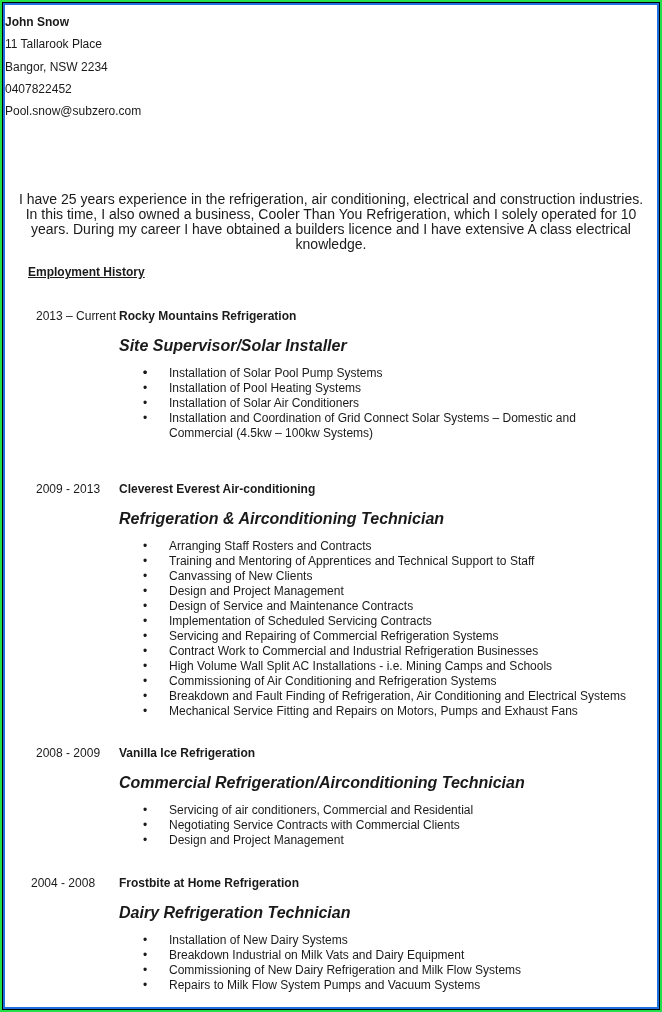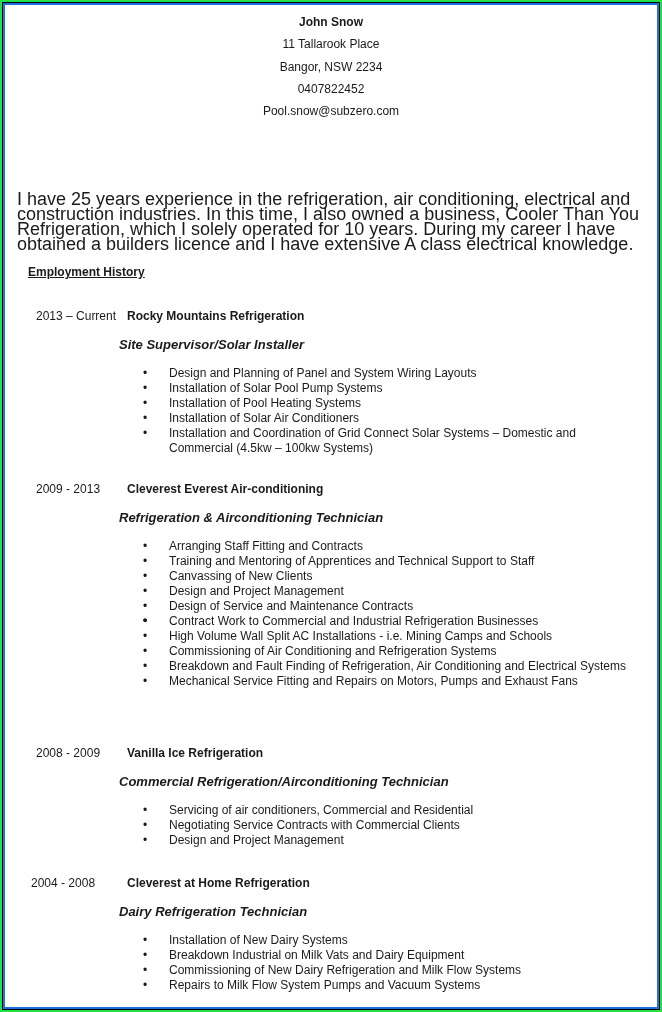--- a/index.html
+++ b/index.html
@@ -16,38 +16,38 @@
   .frame-blue {
     position: absolute; left: 1px; top: 1px; right: 1px; bottom: 1px;
     background: #1f6fe0;
   }
   .page {
     position: absolute; left: 2px; top: 2px; right: 2px; bottom: 2px;
     background: #fff;
   }
   .doc { position: relative; width: 100%; height: 100%; font-size: 12px; }
 
-  .header { position: absolute; top: 10px; left: 0; right: 0; text-align: center; }
+  .header { position: absolute; top: 10px; left: 0; right: 0; }
   .header .line { height: 22.3px; line-height: 14px; }
   .header .name { font-weight: bold; }
 
   .summary {
     position: absolute; top: 187px; left: 12px; right: 12px;
-    line-height: 15px; font-size: 18px;
+    text-align: center; line-height: 15px; font-size: 14px;
   }
 
   .section-title {
     position: absolute; top: 260px; left: 15px;
     font-weight: bold; text-decoration: underline; font-size: 12px; padding-left: 8px;
   }
 
   .job { position: absolute; left: 0; right: 0; }
   .job .dates { position: absolute; left: 15px; top: 0; font-size: 12px; margin-left: 16px; }
-  .job .company { position: absolute; left: 114px; top: 0; font-weight: bold; font-size: 12px; margin-left: 8px; }
-  .job .role { position: absolute; left: 114px; top: 28px; font-weight: bold; font-style: italic; font-size: 13px; }
+  .job .company { position: absolute; left: 114px; top: 0; font-weight: bold; font-size: 12px; }
+  .job .role { position: absolute; left: 114px; top: 28px; font-weight: bold; font-style: italic; font-size: 16px; }
   .job ul { position: absolute; left: 114px; top: 57px; margin: 0; padding: 0; list-style: none; width: 520px; }
   .job li { position: relative; padding-left: 50px; line-height: 15px; font-size: 12px; }
   .job li .bullet { position: absolute; left: 24px; top: 0; }
 </style>
 </head>
 <body>
 
 <div class="frame-black">
   <div class="frame-blue">
     <div class="page">
@@ -64,59 +64,59 @@
         <div class="summary">I have 25 years experience in the refrigeration, air conditioning, electrical and construction industries. In this time, I also owned a business, Cooler Than You Refrigeration, which I solely operated for 10 years. During my career I have obtained a builders licence and I have extensive A class electrical knowledge.</div>
 
         <div class="section-title">Employment History</div>
 
         <div id="jobs">
             <div class="job" style="top: 304px;">
               <div class="dates">2013 – Current</div>
               <div class="company">Rocky Mountains Refrigeration</div>
               <div class="role">Site Supervisor/Solar Installer</div>
               <ul>
-                <li><span class="bullet">•</span><span>Design and Planning of Panel and System Wiring Layouts</span></li>
+                <li><span class="bullet">•</span></li>
                 <li><span class="bullet">•</span><span>Installation of Solar Pool Pump Systems</span></li>
                 <li><span class="bullet">•</span><span>Installation of Pool Heating Systems</span></li>
                 <li><span class="bullet">•</span><span>Installation of Solar Air Conditioners</span></li>
                 <li><span class="bullet">•</span><span>Installation and Coordination of Grid Connect Solar Systems – Domestic and Commercial (4.5kw – 100kw Systems)</span></li>
               </ul>
             </div>
             <div class="job" style="top: 477px;">
               <div class="dates">2009 - 2013</div>
               <div class="company">Cleverest Everest Air-conditioning</div>
               <div class="role">Refrigeration &amp; Airconditioning Technician</div>
               <ul>
-                <li><span class="bullet">•</span><span>Arranging Staff Fitting and Contracts</span></li>
+                <li><span class="bullet">•</span><span>Arranging Staff Rosters and Contracts</span></li>
                 <li><span class="bullet">•</span><span>Training and Mentoring of Apprentices and Technical Support to Staff</span></li>
                 <li><span class="bullet">•</span><span>Canvassing of New Clients</span></li>
                 <li><span class="bullet">•</span><span>Design and Project Management</span></li>
                 <li><span class="bullet">•</span><span>Design of Service and Maintenance Contracts</span></li>
-                <li><span class="bullet">•</span></li>
-                <li><span class="bullet">•</span></li>
+                <li><span class="bullet">•</span><span>Implementation of Scheduled Servicing Contracts</span></li>
+                <li><span class="bullet">•</span><span>Servicing and Repairing of Commercial Refrigeration Systems</span></li>
                 <li><span class="bullet">•</span><span>Contract Work to Commercial and Industrial Refrigeration Businesses</span></li>
                 <li><span class="bullet">•</span><span>High Volume Wall Split AC Installations - i.e. Mining Camps and Schools</span></li>
                 <li><span class="bullet">•</span><span>Commissioning of Air Conditioning and Refrigeration Systems</span></li>
                 <li><span class="bullet">•</span><span>Breakdown and Fault Finding of Refrigeration, Air Conditioning and Electrical Systems</span></li>
                 <li><span class="bullet">•</span><span>Mechanical Service Fitting and Repairs on Motors, Pumps and Exhaust Fans</span></li>
               </ul>
             </div>
             <div class="job" style="top: 741px;">
               <div class="dates">2008 - 2009</div>
               <div class="company">Vanilla Ice Refrigeration</div>
               <div class="role">Commercial Refrigeration/Airconditioning Technician</div>
               <ul>
                 <li><span class="bullet">•</span><span>Servicing of air conditioners, Commercial and Residential</span></li>
                 <li><span class="bullet">•</span><span>Negotiating Service Contracts with Commercial Clients</span></li>
                 <li><span class="bullet">•</span><span>Design and Project Management</span></li>
               </ul>
             </div>
             <div class="job" style="top: 871px;">
               <div class="dates" style="left: 10px;">2004 - 2008</div>
-              <div class="company">Cleverest at Home Refrigeration</div>
+              <div class="company">Frostbite at Home Refrigeration</div>
               <div class="role">Dairy Refrigeration Technician</div>
               <ul>
                 <li><span class="bullet">•</span><span>Installation of New Dairy Systems</span></li>
                 <li><span class="bullet">•</span><span>Breakdown Industrial on Milk Vats and Dairy Equipment</span></li>
                 <li><span class="bullet">•</span><span>Commissioning of New Dairy Refrigeration and Milk Flow Systems</span></li>
                 <li><span class="bullet">•</span><span>Repairs to Milk Flow System Pumps and Vacuum Systems</span></li>
               </ul>
             </div>
           </div>
 

